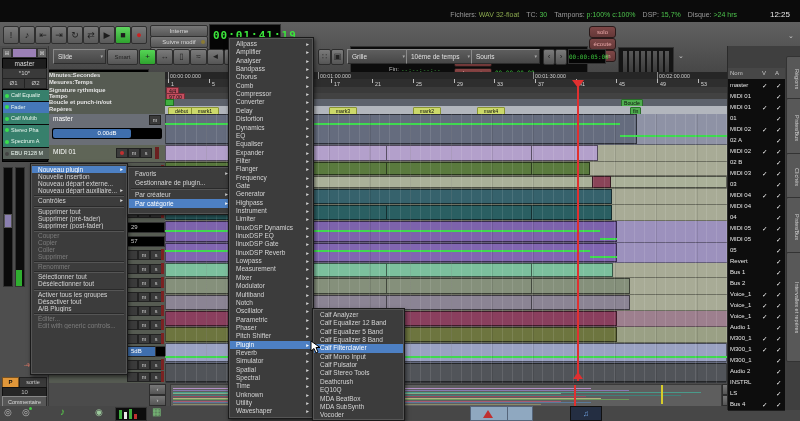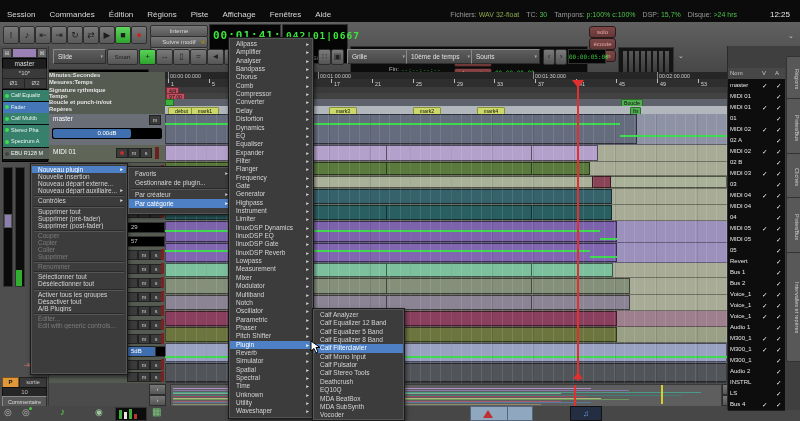--- a/index.html
+++ b/index.html
@@ -110,45 +110,39 @@
      color:#ccc;font-size:5.5px;line-height:8px;text-align:center;}
   .blackbox{position:absolute;background:#000;border:1px solid #333;color:#ccc;font-size:6px;line-height:9px;padding-left:3px;}
 </style>
 </head>
 <body>
 
 <div id="app">
 
   
   <div id="menubar" class="abs">
-    <span id="mb-items"><span class="mb-item">Session</span><span class="mb-item">Commandes</span><span class="mb-item">Édition</span><span class="mb-item">Régions</span><span class="mb-item">Piste</span><span class="mb-item">Affichage</span><span class="mb-item">Fenêtres</span><span class="mb-item">Aide</span></span>
     <span id="mb-status" class="abs"><span>Fichiers: </span><b style="color: rgb(138, 168, 78);">WAV 32-float</b><span>TC: </span><b style="color: rgb(76, 194, 76);">30</b><span>Tampons: </span><b style="color: rgb(76, 194, 76);">p:100% c:100%</b><span>DSP: </span><b style="color: rgb(76, 194, 76);">15,7%</b><span>Disque: </span><b style="color: rgb(76, 194, 76);">&gt;24 hrs</b></span>
     <span id="mb-clock" class="abs">12:25</span>
   </div>
 
   
   <div id="toolbar" class="abs">
     <span id="tbuttons"><div class="tbtn" style="position: absolute; left: 3px; top: 4px; width: 14px; height: 16px; line-height: 16px;">!</div><div class="tbtn" style="position: absolute; left: 19px; top: 4px; width: 14px; height: 16px; line-height: 16px;">♪</div><div class="tbtn" style="position: absolute; left: 35px; top: 4px; width: 14px; height: 16px; line-height: 16px;">⇤</div><div class="tbtn" style="position: absolute; left: 51px; top: 4px; width: 14px; height: 16px; line-height: 16px;">⇥</div><div class="tbtn" style="position: absolute; left: 67px; top: 4px; width: 14px; height: 16px; line-height: 16px;">↻</div><div class="tbtn" style="position: absolute; left: 83px; top: 4px; width: 14px; height: 16px; line-height: 16px;">⇄</div><div class="tbtn" style="position: absolute; left: 99px; top: 4px; width: 14px; height: 16px; line-height: 16px;">▶</div><div class="tbtn green" style="position: absolute; left: 115px; top: 4px; width: 14px; height: 16px; line-height: 16px;">■</div><div class="tbtn rec" style="position: absolute; left: 131px; top: 4px; width: 14px; height: 16px; line-height: 16px;">●</div></span>
     <div id="stopbox" class="abs">
       <span class="abs" style="left:4px;">Arrêt</span>
       <span class="abs" style="right:4px;">Ressort</span>
       <div id="stop-check" class="abs"></div>
     </div>
     <div class="abs syncbtn" style="top:3px;">Interne</div>
     <div class="abs syncbtn" style="top:14px;"><span>Suivre modif</span><span class="led"></span></div>
     <div class="abs syncbtn" style="top:25px;"><span>Retour auto</span><span class="led"></span></div>
 
     <div class="abs clockpanel" style="left:209px;top:2px;width:70px;height:38px;">
       <div class="clockdigits mono abs" style="left:3px;top:4px;font-size:11px;">00:01:41:19</div>
       <div class="tinylabel abs" style="left:3px;bottom:2px;">INT/JACK</div>
-    </div>
-    <div class="abs clockpanel" style="left:282px;top:2px;width:64px;height:38px;">
-      <div class="clockdigits mono abs" style="left:3px;top:5px;font-size:9.5px;">042|01|0667</div>
-      <div class="tinylabel abs" style="left:3px;bottom:2px;color:#4cc24c;">Tempo</div>
-      <div class="tinylabel abs" style="right:3px;bottom:2px;">Signature ryt</div>
     </div>
 
     <div id="selpanel" class="abs">
       <div class="abs" style="left:28px;top:1px;font-size:6px;font-weight:bold;color:#ddd;">Sélection</div>
       <div class="abs" style="left:143px;top:1px;font-size:6px;font-weight:bold;color:#ddd;">Punch in/out</div>
       <span id="selrows"><div class="selrow-label" style="position: absolute; left: 2px; top: 9px; width: 46px; text-align: right;">Démarrer:</div><div class="selrow-val mono" style="top: 9px;">--:--:--:--</div><div class="selrow-label" style="position: absolute; left: 2px; top: 19px; width: 46px; text-align: right;">Fin:</div><div class="selrow-val mono" style="top: 19px;">--:--:--:--</div><div class="selrow-label" style="position: absolute; left: 2px; top: 29px; width: 46px; text-align: right;">Durée:</div><div class="selrow-val mono" style="top: 29px;">--:--:--:--</div></span>
       <span id="punchrows"><div class="punchbtn" style="top: 10px;">Entrée</div><div class="punchval mono" style="top: 11px;">00:00:00:00</div><div class="punchbtn" style="top: 21px;">descente</div><div class="punchval mono" style="top: 22px;">00:00:00:00</div></span>
     </div>
     <span id="monbtns"><div class="monbtn" style="position: absolute; top: 4px;">solo</div><div class="monbtn" style="position: absolute; top: 16px;">écoute</div><div class="monbtn" style="position: absolute; top: 28px;">larsen</div></span>
     <div id="tmeters" class="abs">

